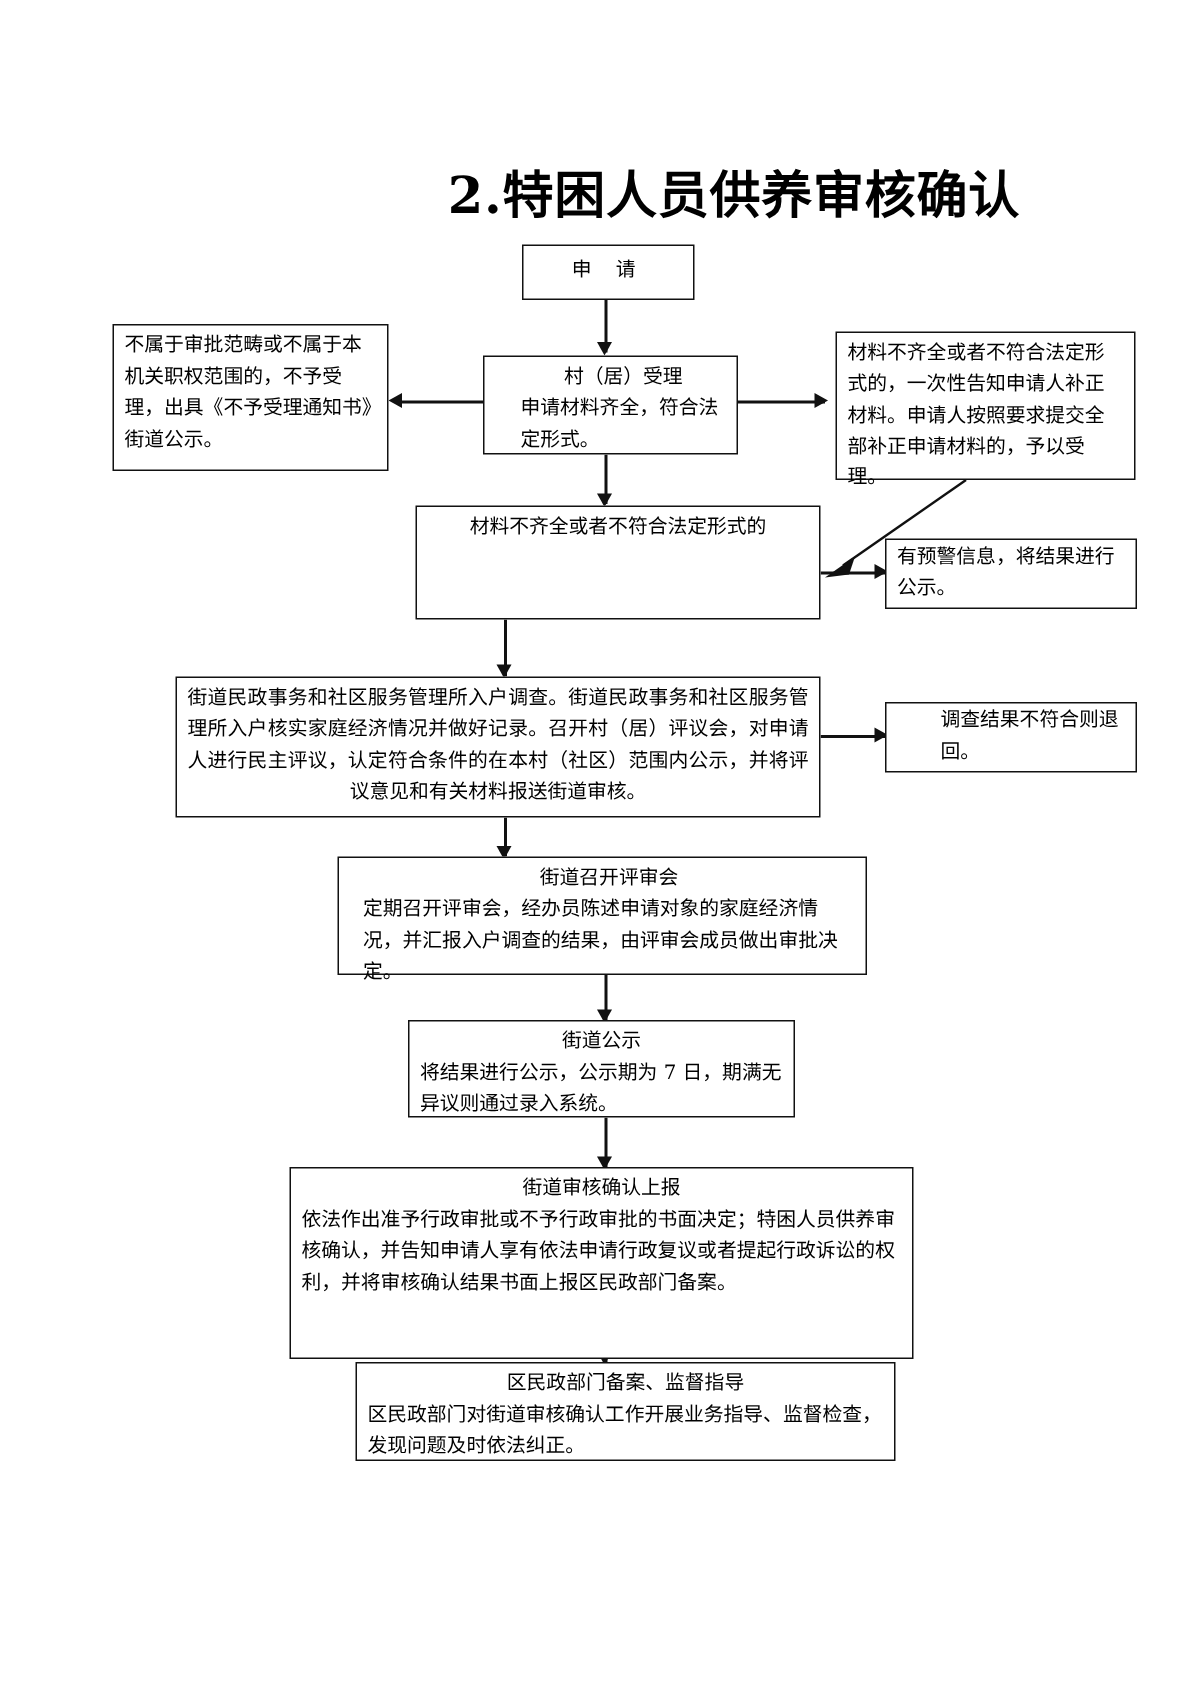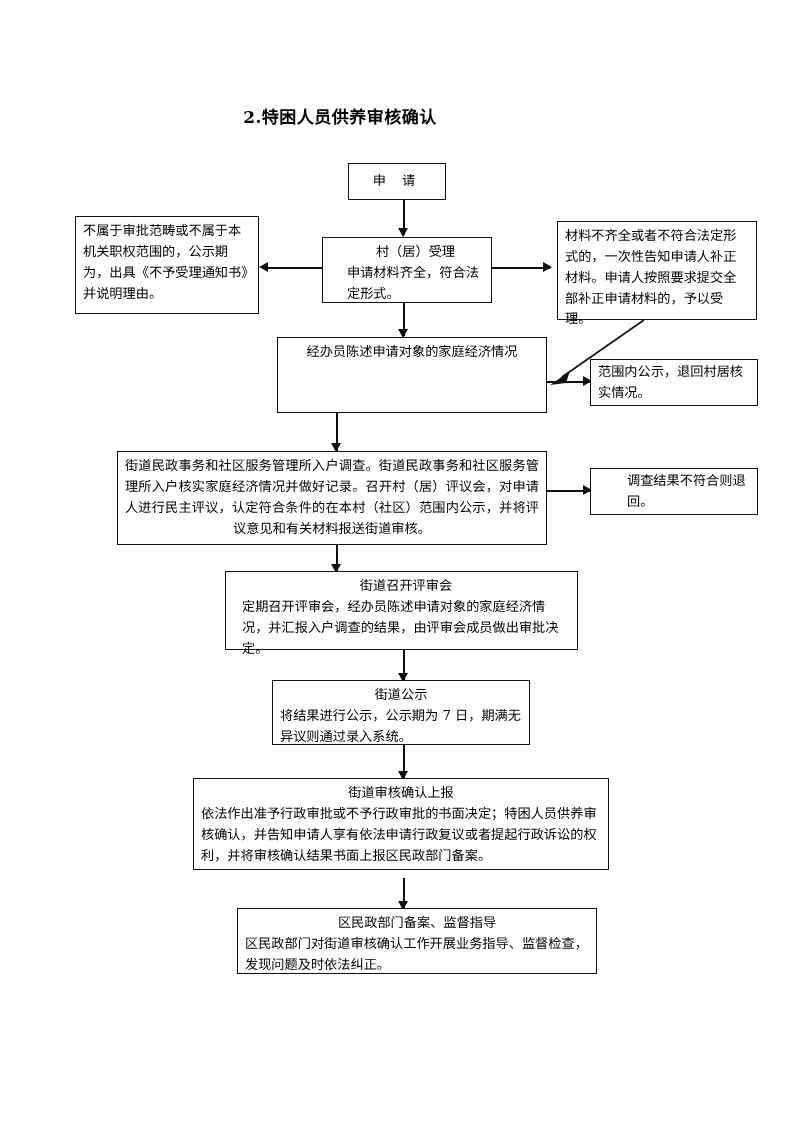--- a/index.html
+++ b/index.html
@@ -17,22 +17,22 @@
     width: 793px;
     height: 1122px;
     background: #ffffff;
     overflow: hidden;
   }
   #doc-title {
     position: absolute;
     left: 0;
     top: 103px;
     width: 680px;
-    text-align: center;
-    font-size: 17px;
+    text-align: right;
+    font-size: 34px;
     font-weight: bold;
     letter-spacing: 0.5px;
     font-family: "DejaVu Serif", "Liberation Serif", serif;
   }
   .node {
     position: absolute;
     box-sizing: border-box;
     border: 1.3px solid #111111;
     background: #ffffff;
     font-size: 13.2px;
@@ -129,64 +129,64 @@
 
   <div class="vline" style="left:403px; top:650px; height:30px;"></div>
   <div class="arrow down" style="left:398px; top:673px;"></div>
 
   <div class="vline" style="left:403px; top:745px; height:33px;"></div>
   <div class="arrow down" style="left:398px; top:771px;"></div>
 
   <div class="vline" style="left:403px; top:878px; height:30px;"></div>
   <div class="arrow down" style="left:398px; top:901px;"></div>
 
-  <div class="node vcenter" style="left:348px; top:163px; width:98px; height:37px;">
+  <div class="node vcenter" style="left:348px; top:163px; width:115px; height:37px;">
     <span class="hdr sp">申  请</span>
   </div>
 
   <div class="node" style="left:75px; top:216px; width:184px; height:98px;">
-    <span class="body lead">不属于审批范畴或不属于本机关职权范围的，公示期为，出具《不予受理通知书》并说明理由。</span>
+    <span class="body lead">不属于审批范畴或不属于本机关职权范围的，不予受理，出具《不予受理通知书》街道公示。</span>
   </div>
 
   <div class="node" style="left:322px; top:237px; width:170px; height:66px;padding-left:24px;">
     <span class="hdr">村（居）受理</span>
     <span class="body">申请材料齐全，符合法定形式。</span>
   </div>
 
   <div class="node" style="left:557px; top:221px; width:200px; height:99px;">
     <span class="body lead">材料不齐全或者不符合法定形式的，一次性告知申请人补正材料。申请人按照要求提交全部补正申请材料的，予以受理。</span>
   </div>
 
   <div class="node" style="left:277px; top:337px; width:270px; height:76px;">
-    <span class="hdr">经办员陈述申请对象的家庭经济情况</span>
+    <span class="hdr">材料不齐全或者不符合法定形式的</span>
   </div>
 
   <div class="node vcenter" style="left:590px; top:359px; width:168px; height:47px;">
-    <span class="body lead">范围内公示，退回村居核实情况。</span>
+    <span class="body lead">有预警信息，将结果进行公示。</span>
   </div>
 
   <div class="node" style="left:117px; top:451px; width:430px; height:94px;">
     <span class="body just">街道民政事务和社区服务管理所入户调查。街道民政事务和社区服务管理所入户核实家庭经济情况并做好记录。召开村（居）评议会，对申请人进行民主评议，认定符合条件的在本村（社区）范围内公示，并将评议意见和有关材料报送街道审核。</span>
   </div>
 
   <div class="node vcenter" style="left:590px; top:468px; width:168px; height:47px;padding-left:36px;">
     <span class="body lead">调查结果不符合则退回。</span>
   </div>
 
   <div class="node" style="left:225px; top:571px; width:353px; height:79px;padding-left:16px;">
     <span class="hdr">街道召开评审会</span>
     <span class="body">定期召开评审会，经办员陈述申请对象的家庭经济情况，并汇报入户调查的结果，由评审会成员做出审批决定。</span>
   </div>
 
   <div class="node" style="left:272px; top:680px; width:258px; height:65px;">
     <span class="hdr">街道公示</span>
     <span class="body">将结果进行公示，公示期为 7 日，期满无异议则通过录入系统。</span>
   </div>
 
-  <div class="node" style="left:193px; top:778px; width:416px; height:92px;">
+  <div class="node" style="left:193px; top:778px; width:416px; height:128px;">
     <span class="hdr">街道审核确认上报</span>
     <span class="body">依法作出准予行政审批或不予行政审批的书面决定；特困人员供养审核确认，并告知申请人享有依法申请行政复议或者提起行政诉讼的权利，并将审核确认结果书面上报区民政部门备案。</span>
   </div>
 
   <div class="node" style="left:237px; top:908px; width:360px; height:66px;">
     <span class="hdr">区民政部门备案、监督指导</span>
     <span class="body">区民政部门对街道审核确认工作开展业务指导、监督检查，发现问题及时依法纠正。</span>
   </div>
 
 </div>

